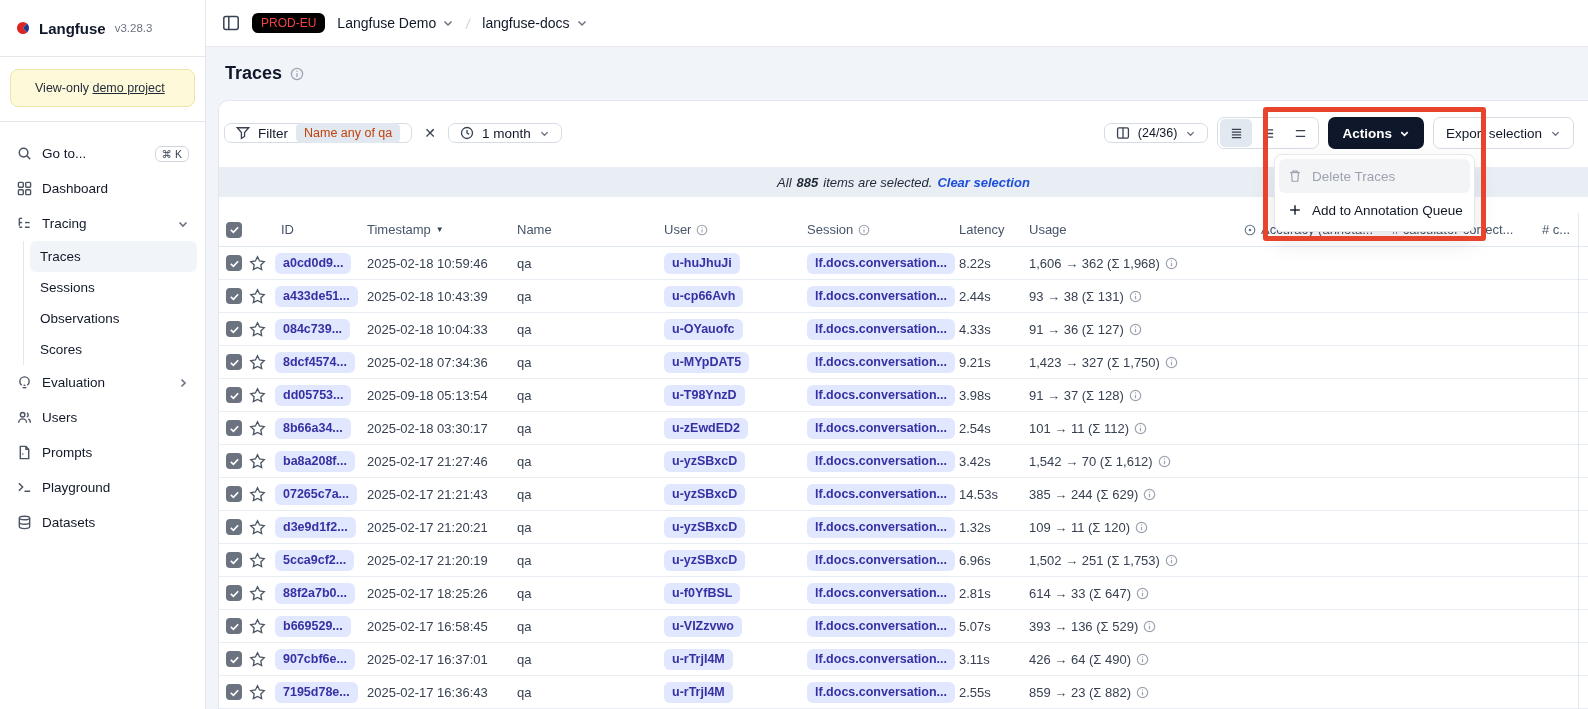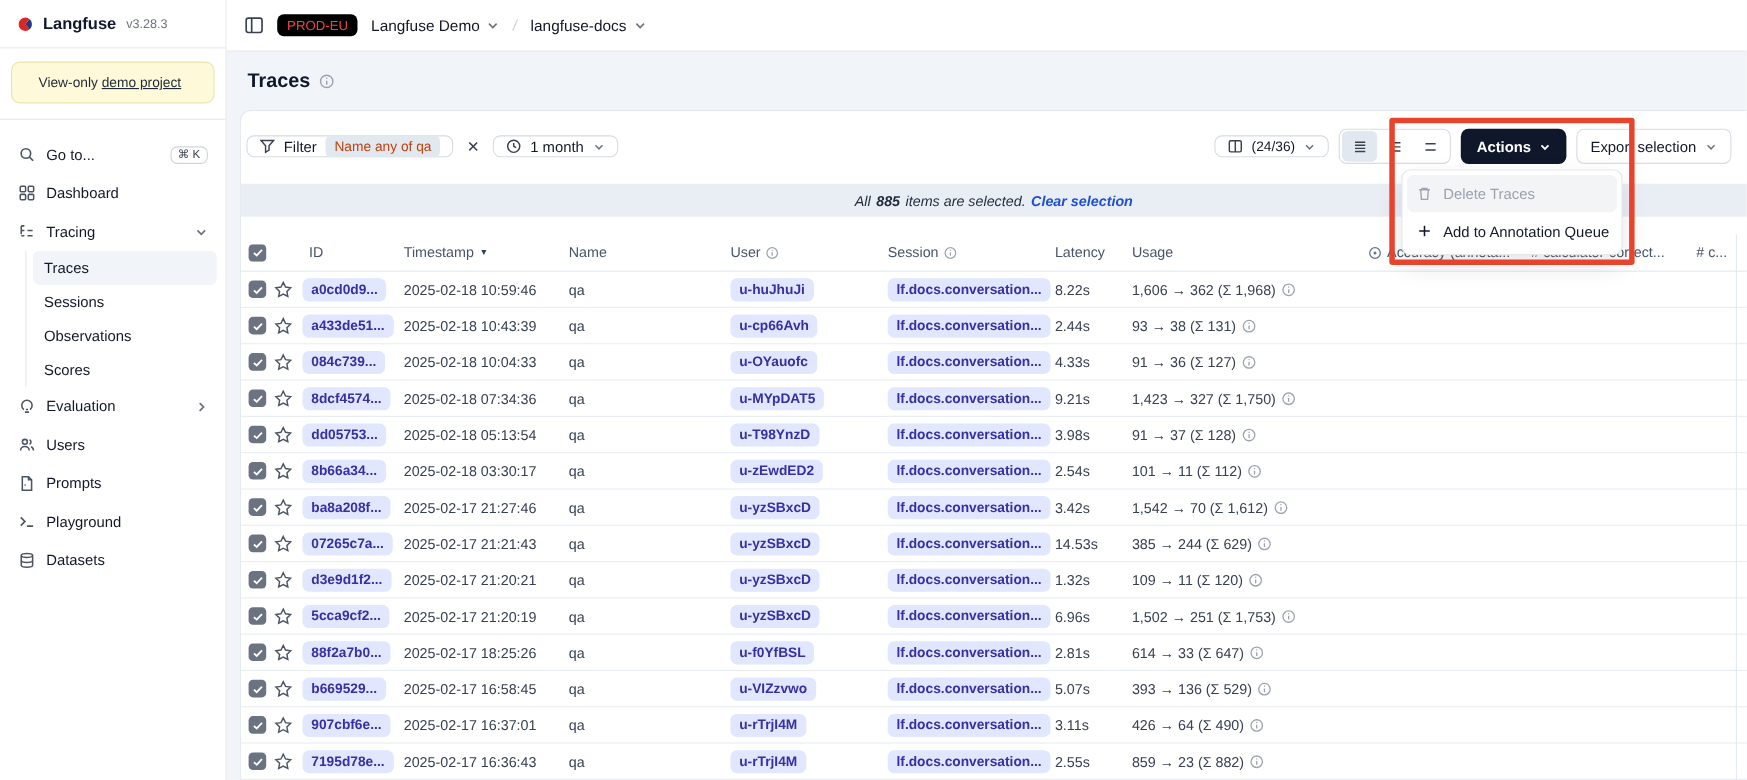--- a/index.html
+++ b/index.html
@@ -7,21 +7,21 @@
   body {
     position:relative;
     font-family:"Liberation Sans","DejaVu Sans",sans-serif;
     font-size:13px; color:#1f2937; background:#f1f5f9;
   }
   svg { display:block; }
   .app { display:flex; width:1588px; height:709px; }
 
   
   .sidebar { width:206px; background:#fff; border-right:1px solid #e5e7eb; flex-shrink:0; }
-  .sidebar-header { height:44px; border-bottom:1px solid #e5e7eb; display:flex; align-items:center; padding:0 14px; gap:7px;text-align:center; }
+  .sidebar-header { height:57px; border-bottom:1px solid #e5e7eb; display:flex; align-items:center; padding:0 14px; gap:7px;text-align:center; }
   .brand-name { font-weight:700; font-size:15px; color:#0f172a; }
   .brand-version { font-size:11.5px; color:#6b7280; margin-left:2px; }
   .view-only { margin:12px 10px 14px 10px; background:#fdf9d9; border:1px solid #eee4ab; border-radius:8px; padding:11px 24px; font-size:12.5px; color:#1f2937; text-align:left; }
   .view-only u { text-decoration:underline; cursor:pointer; }
   .sidebar-sep { border-bottom:1px solid #e5e7eb; }
   .nav { padding:14px 8px 0 8px; }
   .nav-item { display:flex; align-items:center; gap:10px; height:35px; padding:0 8px; border-radius:6px; color:#111827; font-size:13.5px; cursor:pointer; }
   .nav-item .ni { color:#4b5563; width:16px; display:flex; justify-content:center; }
   .nav-item .grow { flex:1; }
   .kbd { border:1px solid #d1d5db; border-radius:6px; font-size:10.5px; padding:1px 6px; color:#374151; background:#fff; }
@@ -557,21 +557,21 @@
                 </span>
               </div>
     <div>
                 <span class="star">
                   <svg width="17" height="17" viewBox="0 0 18 18" fill="none" stroke="currentColor" stroke-width="1.4">
                     <path d="M9 1.8l2.2 4.5 4.9.7-3.6 3.5.9 4.9L9 13.1l-4.4 2.3.9-4.9L1.9 7l4.9-.7z"></path>
                   </svg>
                 </span>
               </div>
     <div><span class="badge">dd05753...</span></div>
-    <div>2025-02-18 05:13:54</div>
+    <div>2025-09-18 05:13:54</div>
     <div>qa</div>
     <div><span class="badge">u-T98YnzD</span></div>
     <div><span class="badge">lf.docs.conversation...</span></div>
     <div>3.98s</div>
     <div class="usage-cell">
       <span>91 → 37 (Σ 128)</span>
       <span class="info-ic">
                   <svg width="13" height="13" viewBox="0 0 14 14" fill="none" stroke="currentColor" stroke-width="1.3">
                     <circle cx="7" cy="7" r="5.6"></circle>
                     <line x1="7" y1="6.3" x2="7" y2="10"></line>

